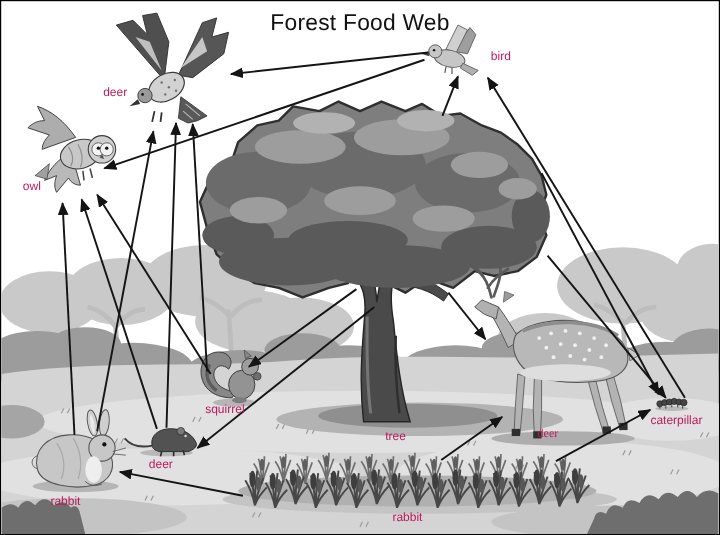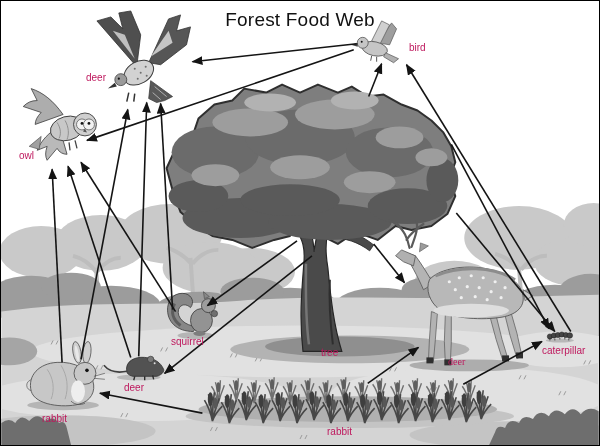--- a/index.html
+++ b/index.html
@@ -9,21 +9,21 @@
   .title{position:absolute;top:8px;left:0;right:0;text-align:center;
          font-size:19px;color:#111;letter-spacing:.2px;}
   .scene{position:absolute;top:0;left:0;width:598px;height:444px;}
   .node-label{position:absolute;font-size:10px;color:#be185d;white-space:nowrap;}
   .lbl-hawk{left:85px;top:71px;}
   .lbl-owl{left:18px;top:149px;}
   .lbl-bird{left:408px;top:41px;}
   .lbl-squirrel{left:170px;top:335px;}
   .lbl-mouse{left:123px;top:381px;}
   .lbl-rabbit{left:41px;top:412px;text-align:right;}
-  .lbl-tree{left:320px;top:346px;}
+  .lbl-tree{left:320px;top:358px;}
   .lbl-deer{left:447px;top:355px;font-family:Liberation Serif, serif;}
   .lbl-caterpillar{left:541px;top:344px;}
   .lbl-grass{left:326px;top:425px;}
 </style>
 </head>
 <body>
 
 <div class="stage">
 
   <svg class="scene" viewBox="0 0 600 446" xmlns="http://www.w3.org/2000/svg">

